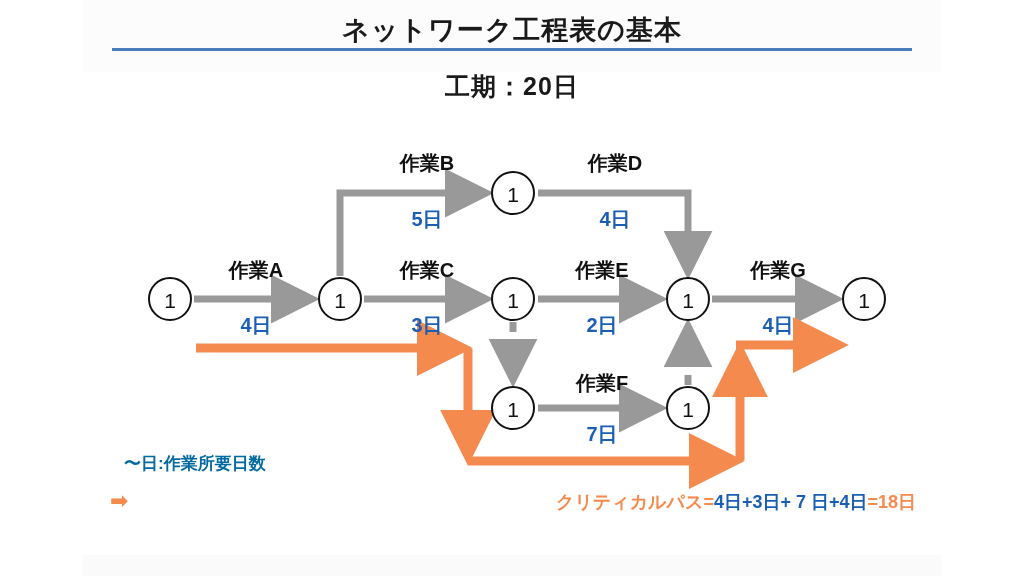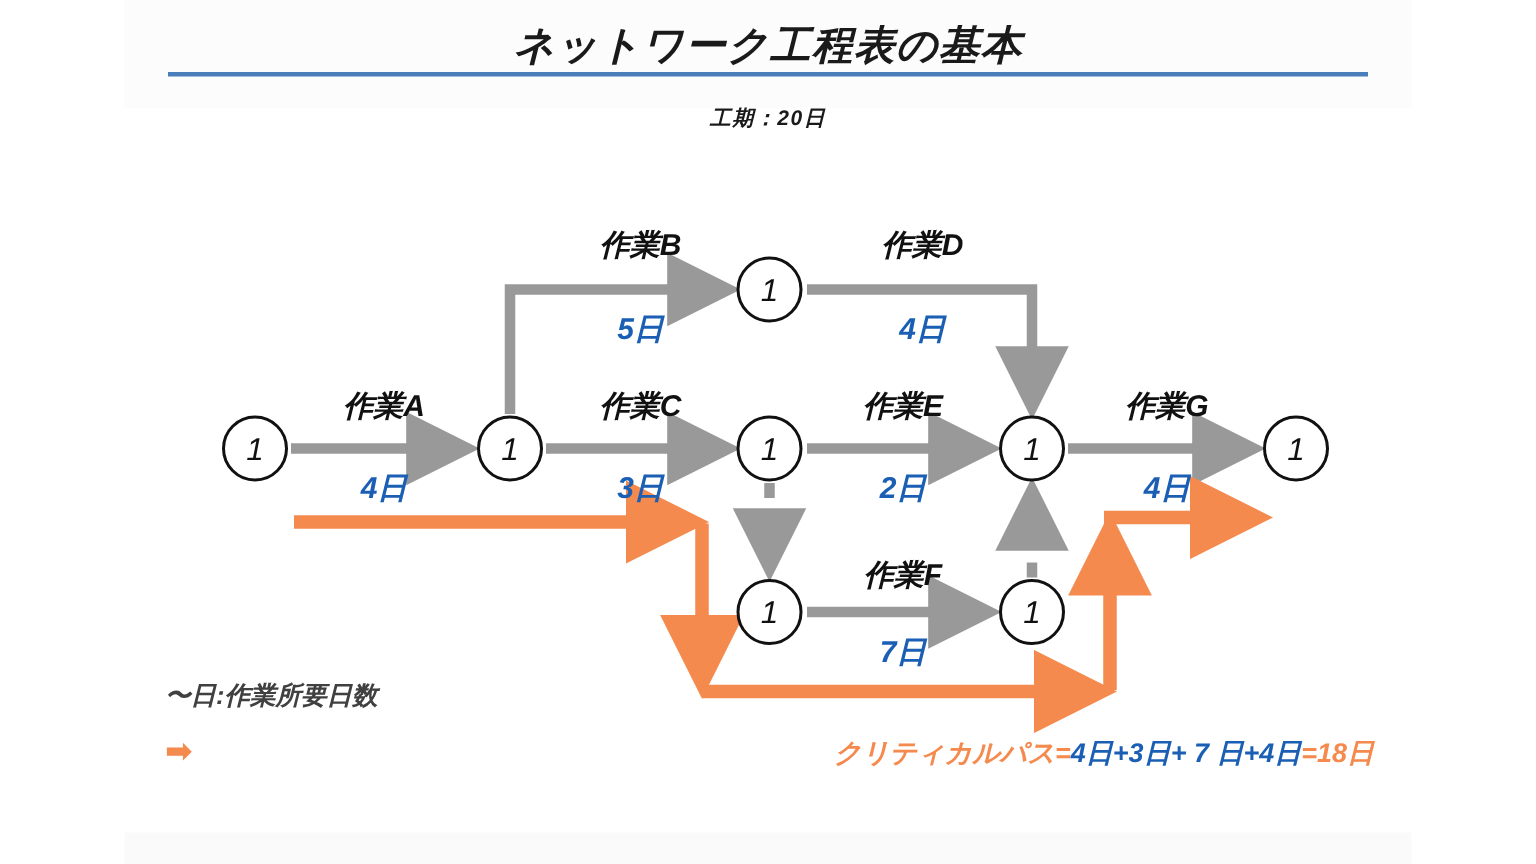--- a/index.html
+++ b/index.html
@@ -12,21 +12,20 @@
     height: 576px;
     overflow: hidden;
     font-family: "Liberation Sans", "DejaVu Sans", sans-serif;
   }
   .slide {
     position: absolute;
     left: 0; top: 0;
     width: 1024px;
     height: 576px;
     background: #ffffff;
-    font-style: italic;
   }
   
   .panel-top {
     position: absolute;
     left: 83px; top: 0;
     width: 858px; height: 72px;
     background: #fcfcfd;
   }
   .panel-bottom {
     position: absolute;
@@ -59,21 +58,21 @@
     position: absolute;
     left: 112px; top: 48px;
     width: 800px; height: 3px;
     background: #4a7ebb;
   }
   .subtitle {
     position: absolute;
     left: 0; top: 70px;
     width: 1024px;
     text-align: center;
-    font-size: 14px;
+    font-size: 25px;
     font-weight: bold;
     color: #1a1a1a;
     letter-spacing: 1px;
   }
 
   svg.diagram {
     position: absolute;
     left: 0; top: 0;
     width: 1024px;
     height: 576px;
@@ -96,24 +95,24 @@
   .day-label {
     font-family: "Liberation Sans", "DejaVu Sans", sans-serif;
     font-size: 20px;
     font-weight: bold;
     fill: #1a5fb4;
     text-anchor: middle;
   }
 
   .legend-days {
     position: absolute;
-    left: 110px; top: 452px;
+    left: 124px; top: 452px;
     font-size: 17px;
     font-weight: bold;
-    color: #404040;
+    color: #0369a1;
     white-space: nowrap;
   }
   .legend-cp {
     position: absolute;
     left: 110px; top: 490px;
     font-size: 18px;
     font-weight: bold;
     color: #f58a4e;
     white-space: nowrap;
     display: flex;

